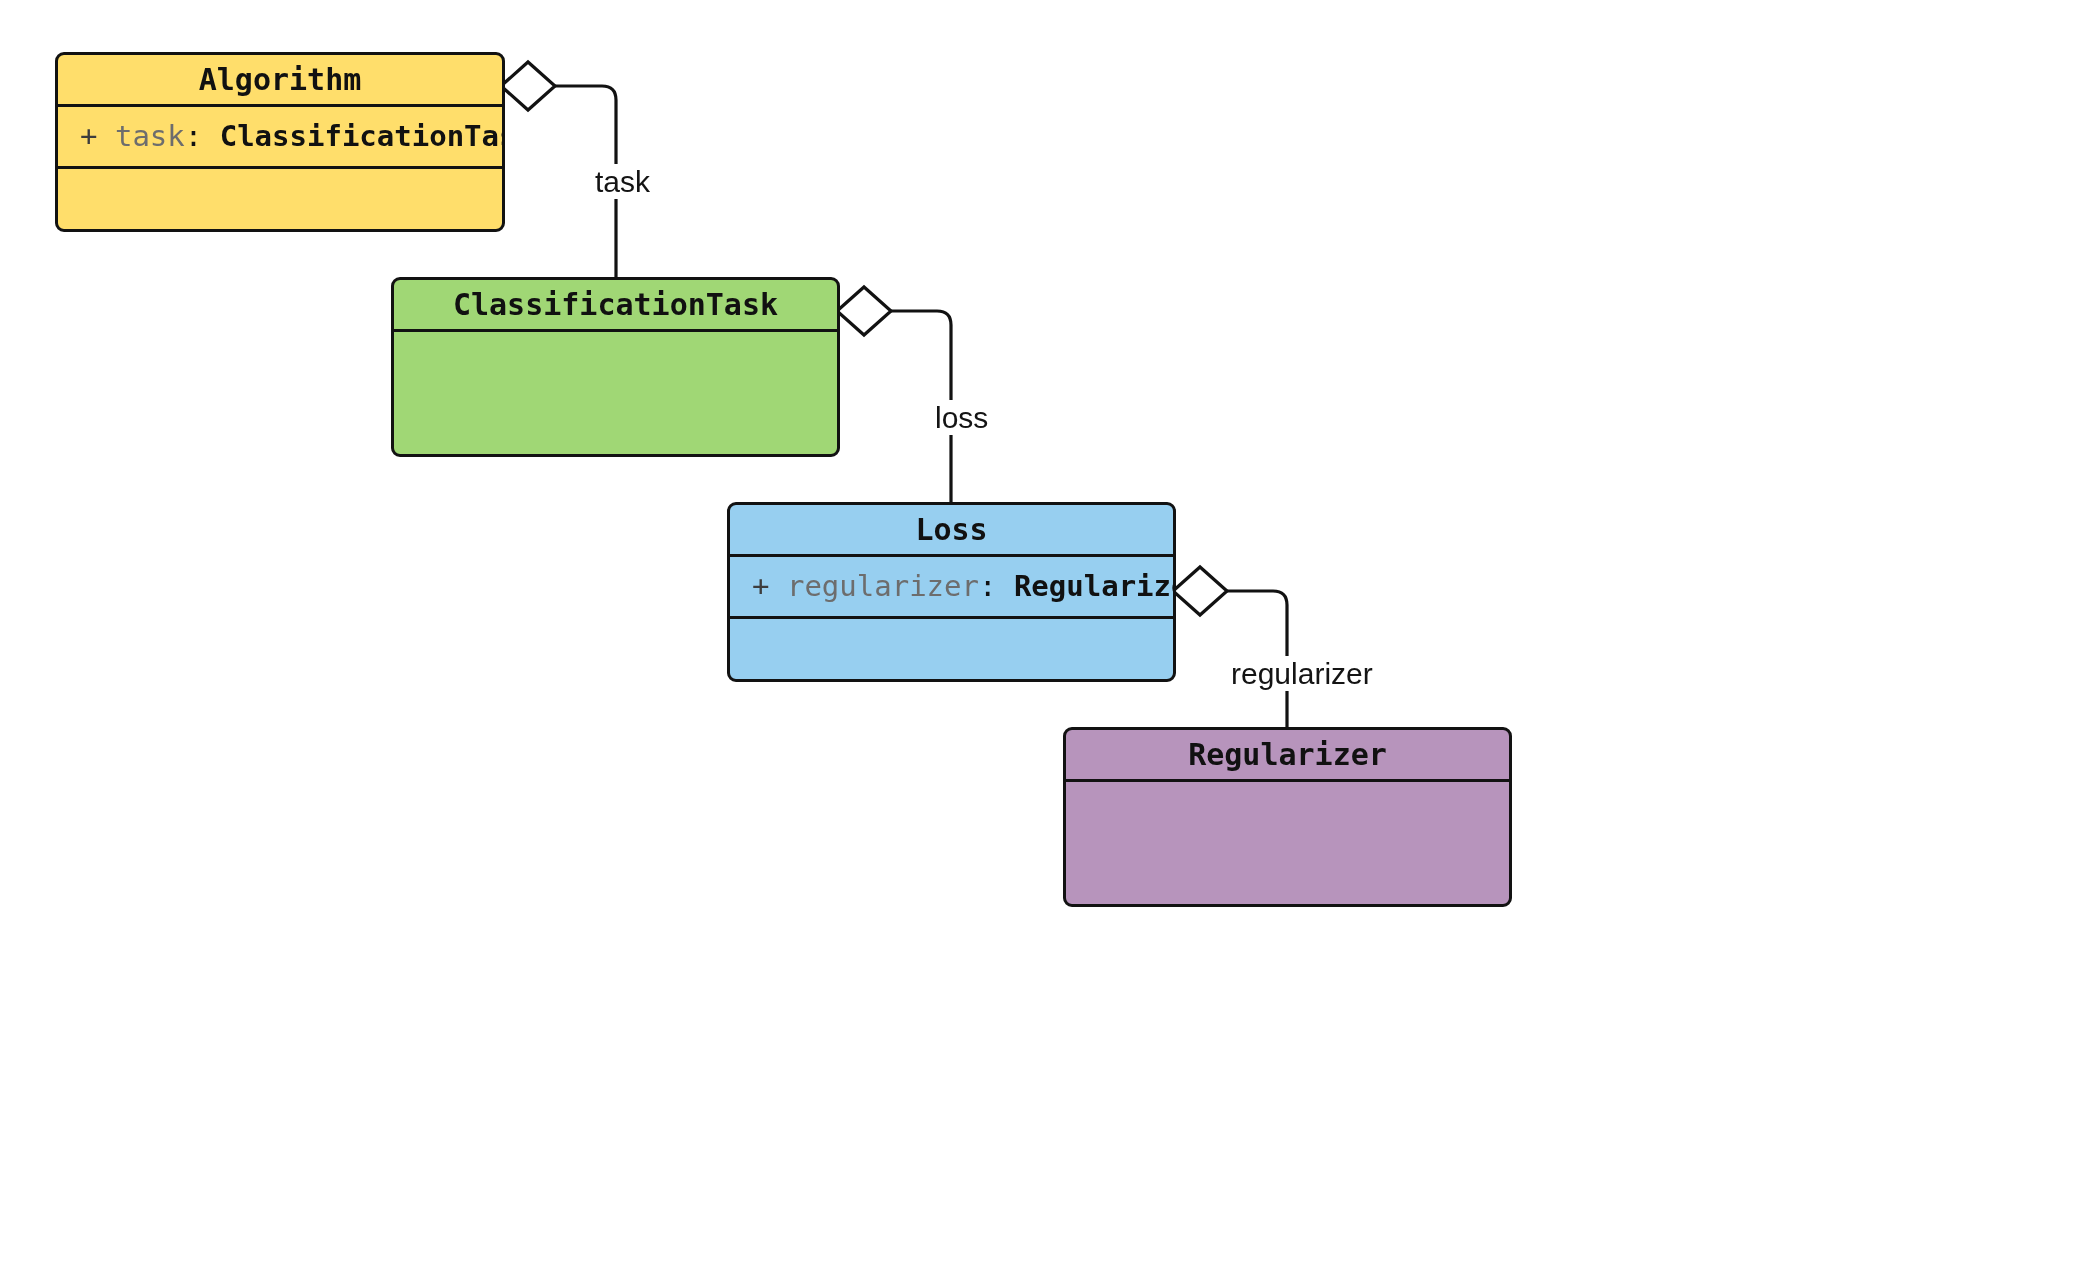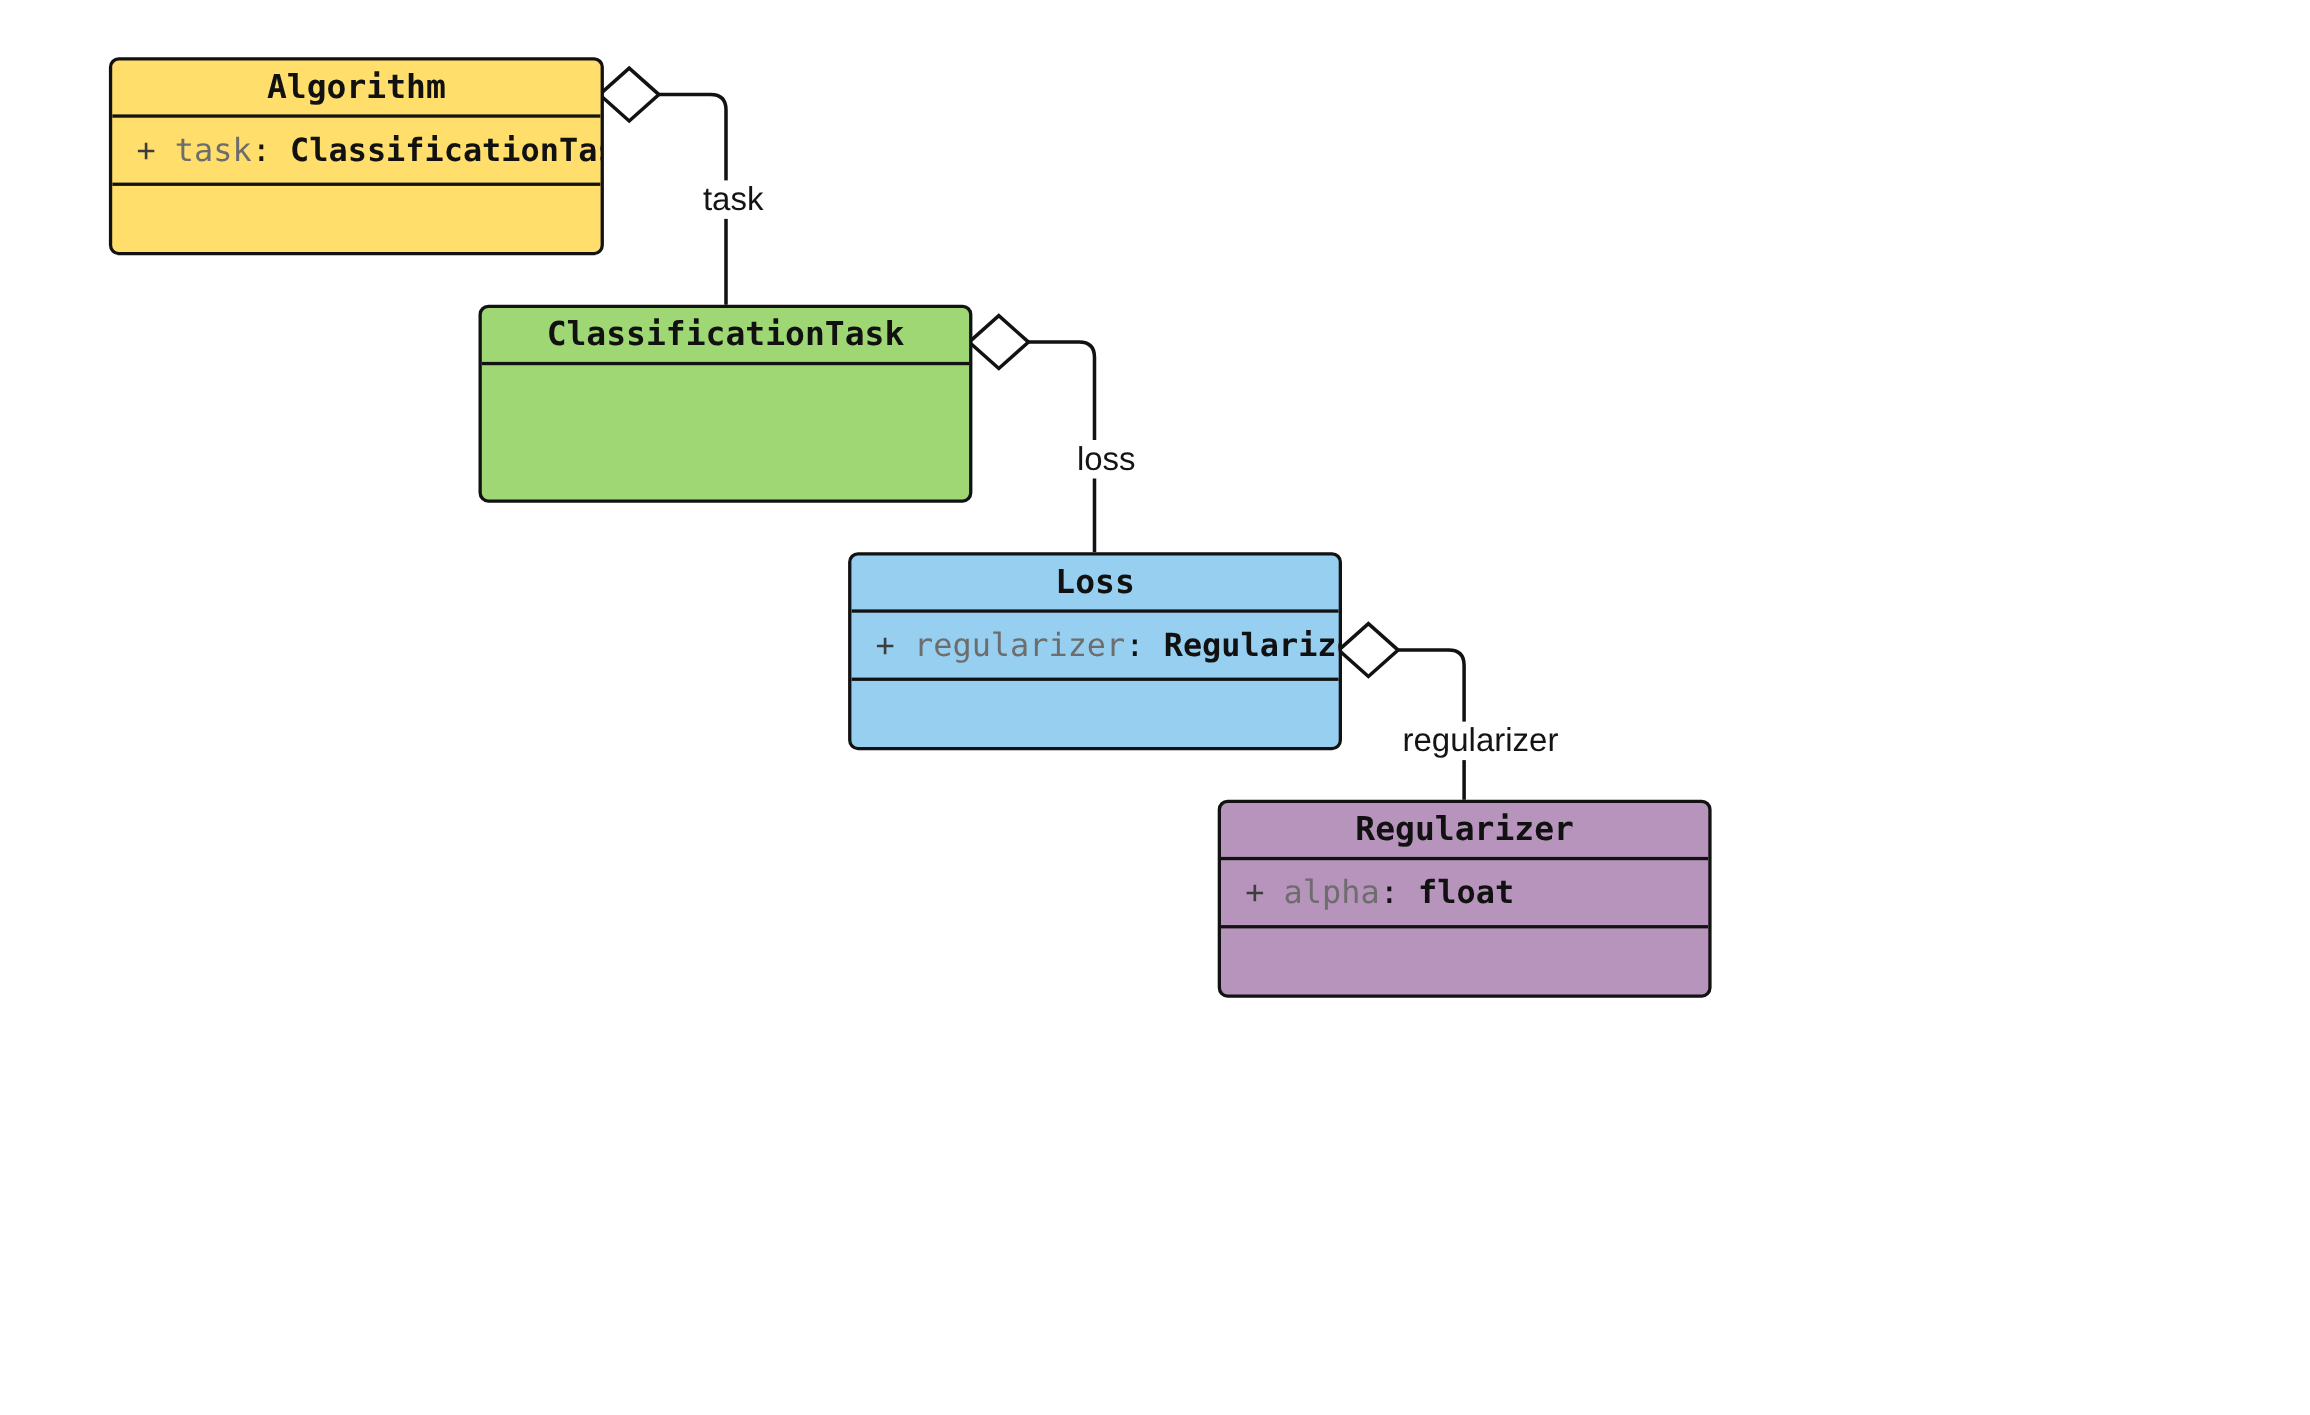--- a/index.html
+++ b/index.html
@@ -11,21 +11,20 @@
     width: 2100px;
     height: 1286px;
     font-family: "DejaVu Sans Mono", monospace;
     overflow: hidden;
   }
   #canvas {
     position: relative;
     width: 1748px;
     height: 1286px;
     background: #ffffff;
-    margin-left: 44px;
   }
   svg.edges {
     position: absolute;
     left: 0;
     top: 0;
     width: 2100px;
     height: 1286px;
     pointer-events: none;
   }
   .uml-class {
@@ -122,23 +121,20 @@
       </div>
       <div class="uml-class" style="left: 727px; top: 502px; width: 449px; height: 180px; background: rgb(151, 207, 240); display: flex; flex-direction: column;">
         <div class="cls-title" style="height: 52px; flex: 0 0 52px;">Loss</div>
         <div class="cls-attrs" style="height: 62px; flex: 0 0 62px;">
           <div class="attr-row"><span class="attr-vis">+ </span><span class="attr-name">regularizer</span><span class="attr-colon">: </span><span class="attr-type">Regularizer</span></div>
         </div>
         <div class="cls-methods"></div>
       </div>
       <div class="uml-class" style="left: 1063px; top: 727px; width: 449px; height: 180px; background: rgb(183, 148, 188); display: flex; flex-direction: column;">
         <div class="cls-title" style="height: 52px; flex: 0 0 52px;">Regularizer</div>
-        <div class="cls-attrs" style="height: 62px; flex: 0 0 62px;">
-          <div class="attr-row"><span class="attr-vis">+ </span><span class="attr-name">alpha</span><span class="attr-colon">: </span><span class="attr-type">float</span></div>
-        </div>
         <div class="cls-methods"></div>
       </div>
     </div>
   <div id="labels-layer">
       <div class="edge-label" style="left: 588px; top: 164px;">task</div>
       <div class="edge-label" style="left: 928px; top: 400px;">loss</div>
       <div class="edge-label" style="left: 1224px; top: 656px;">regularizer</div>
     </div>
 
 </div>

